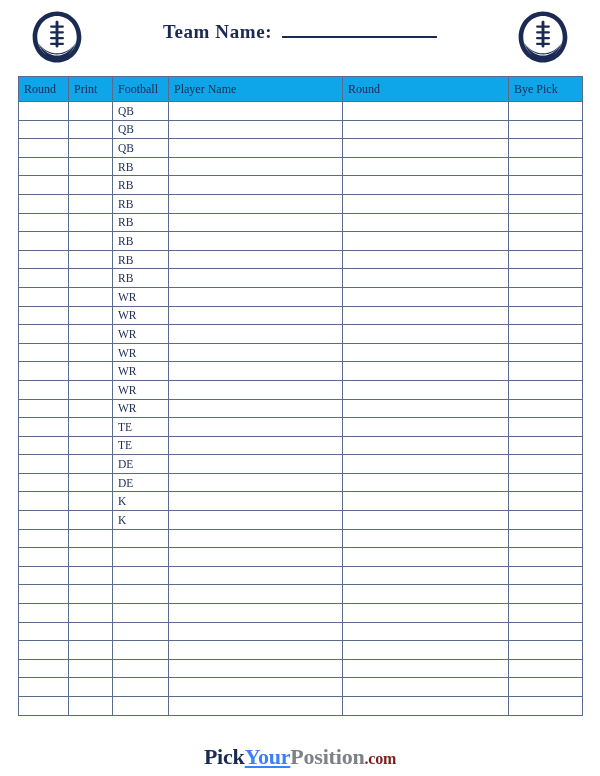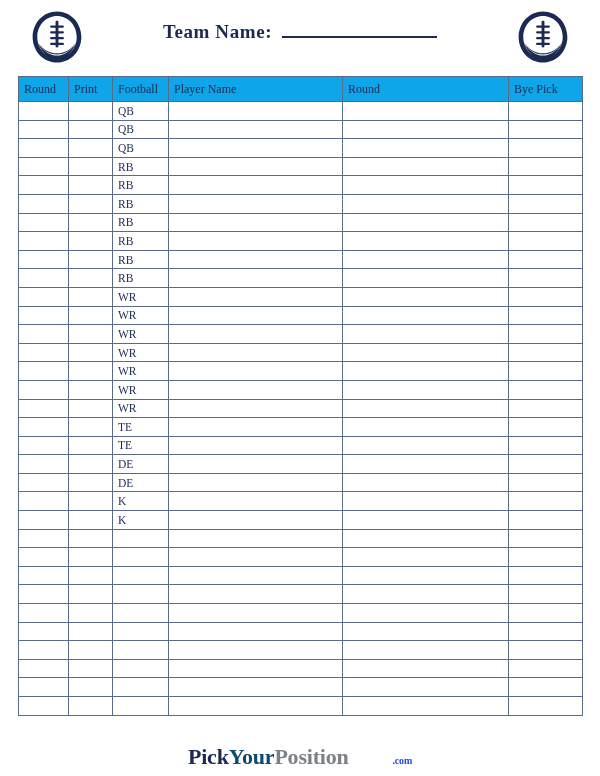--- a/index.html
+++ b/index.html
@@ -115,26 +115,25 @@
     left: 0;
     right: 0;
     bottom: 12px;
     text-align: center;
     font-family: "Liberation Serif", serif;
     font-weight: bold;
     font-size: 22px;
     letter-spacing: -0.2px;
   }
   .f-print { color: #1b2a52; }
-  .f-your  { color: #0c4a6e; }
+  .f-your  { color: #3b82f6; text-decoration: underline; }
   .f-brackets { color: #7d8186; }
   .f-com {
-    color: #1d4ed8;
-    font-size: 10px;
-    padding-left: 44px;
+    color: #7f1d1d;
+    font-size: 16px;
   }
 </style>
 </head>
 <body>
 
 <div class="page">
 
 
   <div class="teamrow">
 

